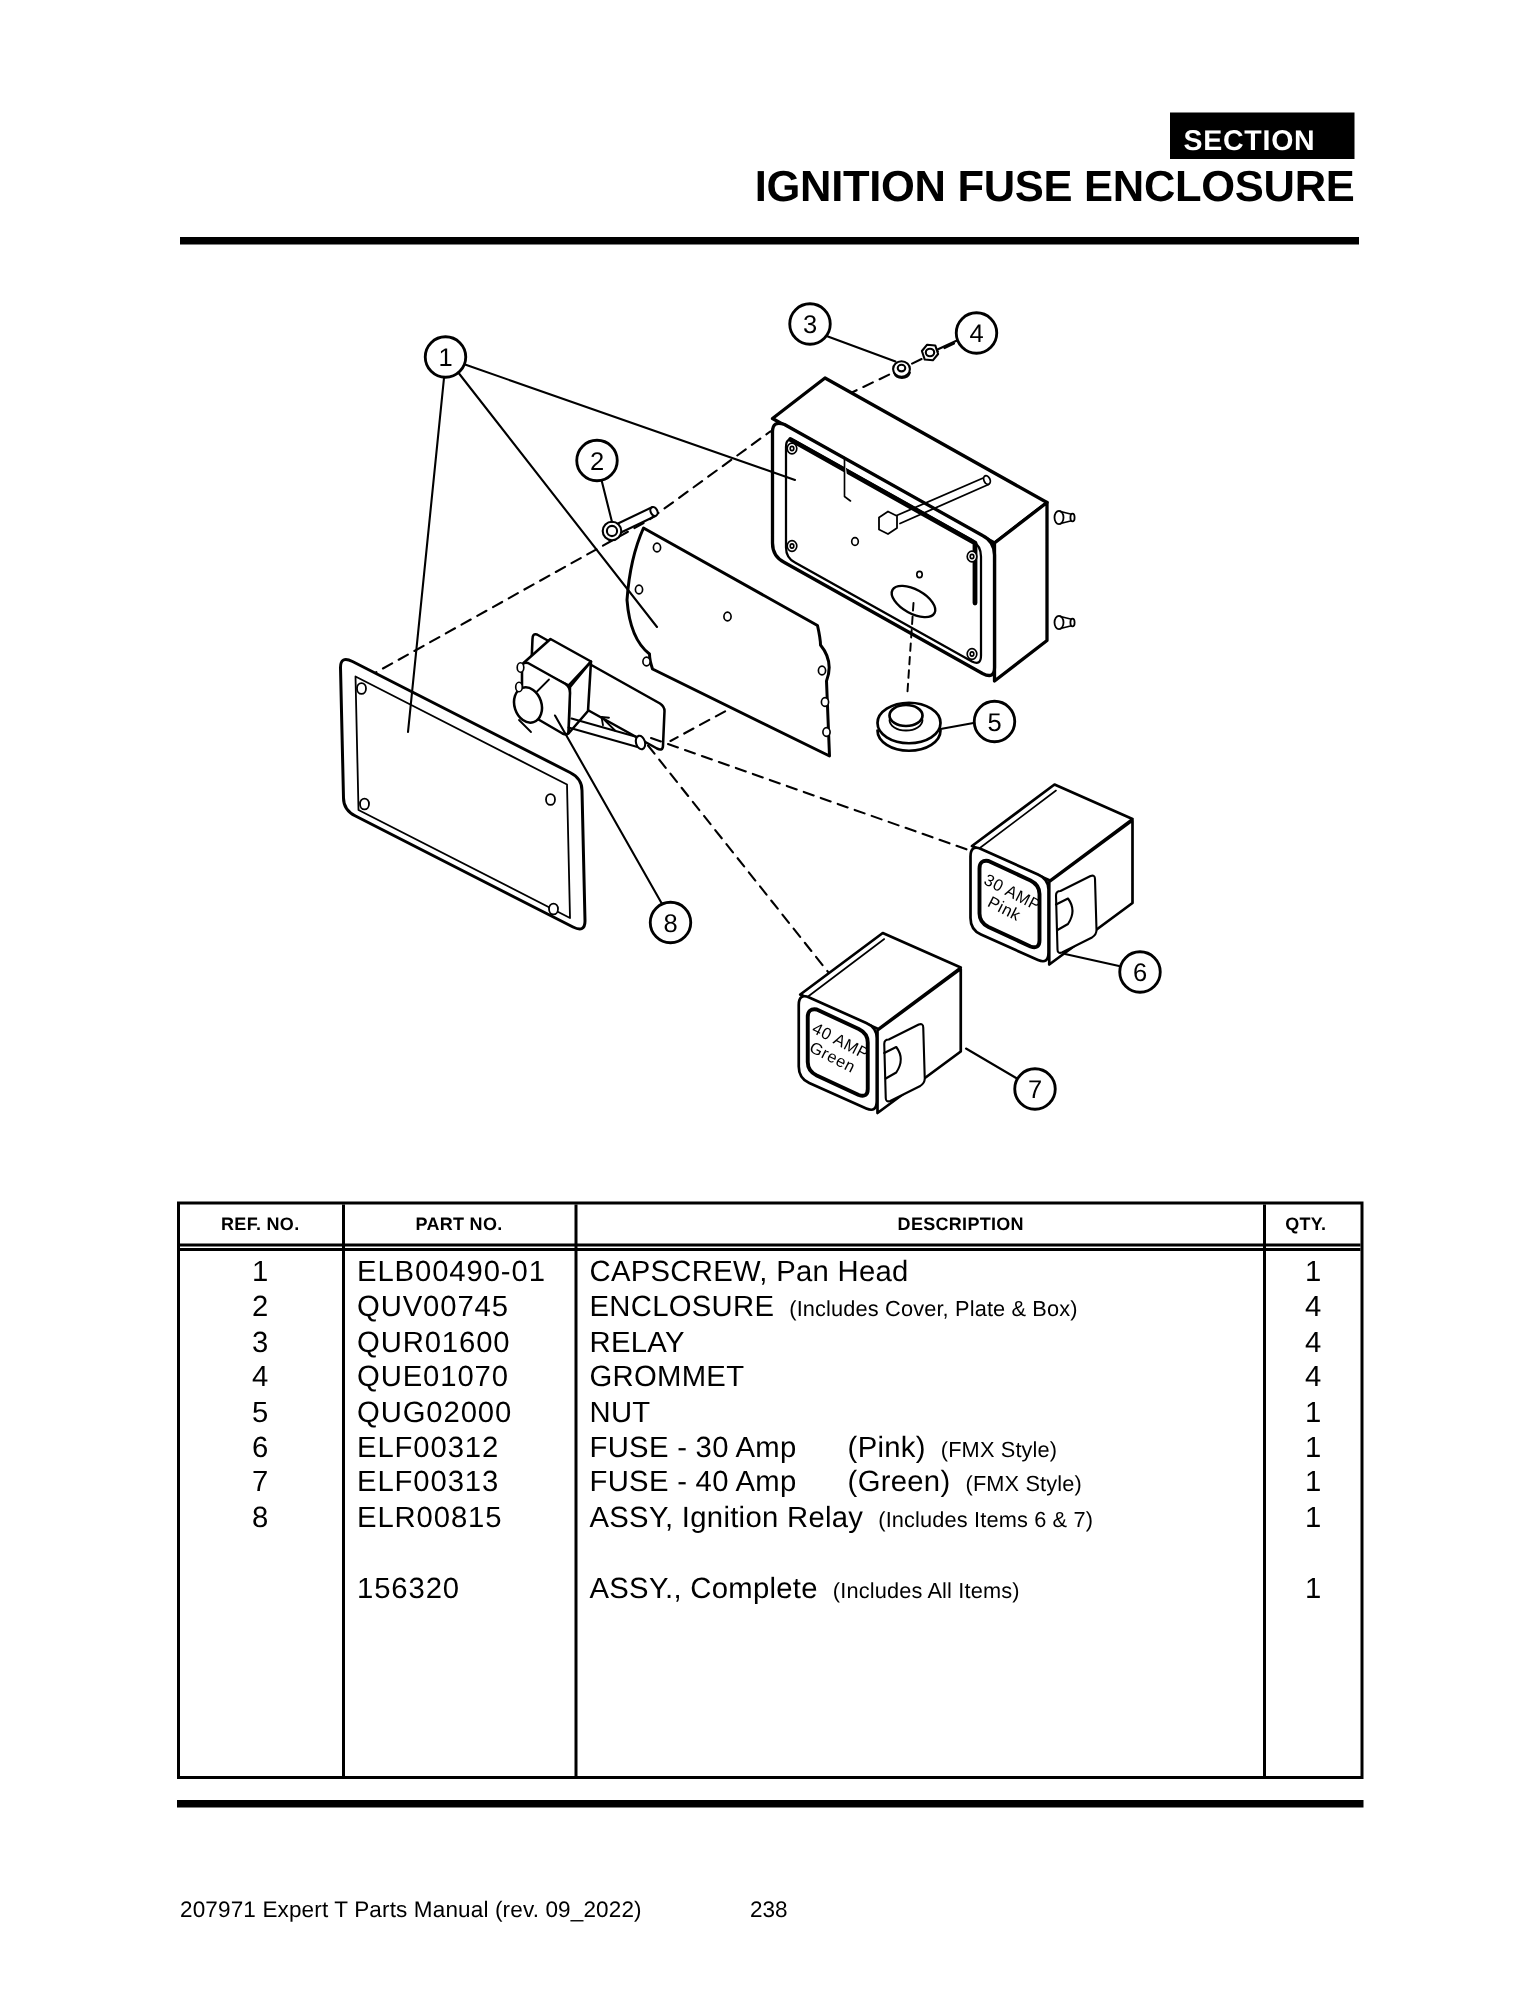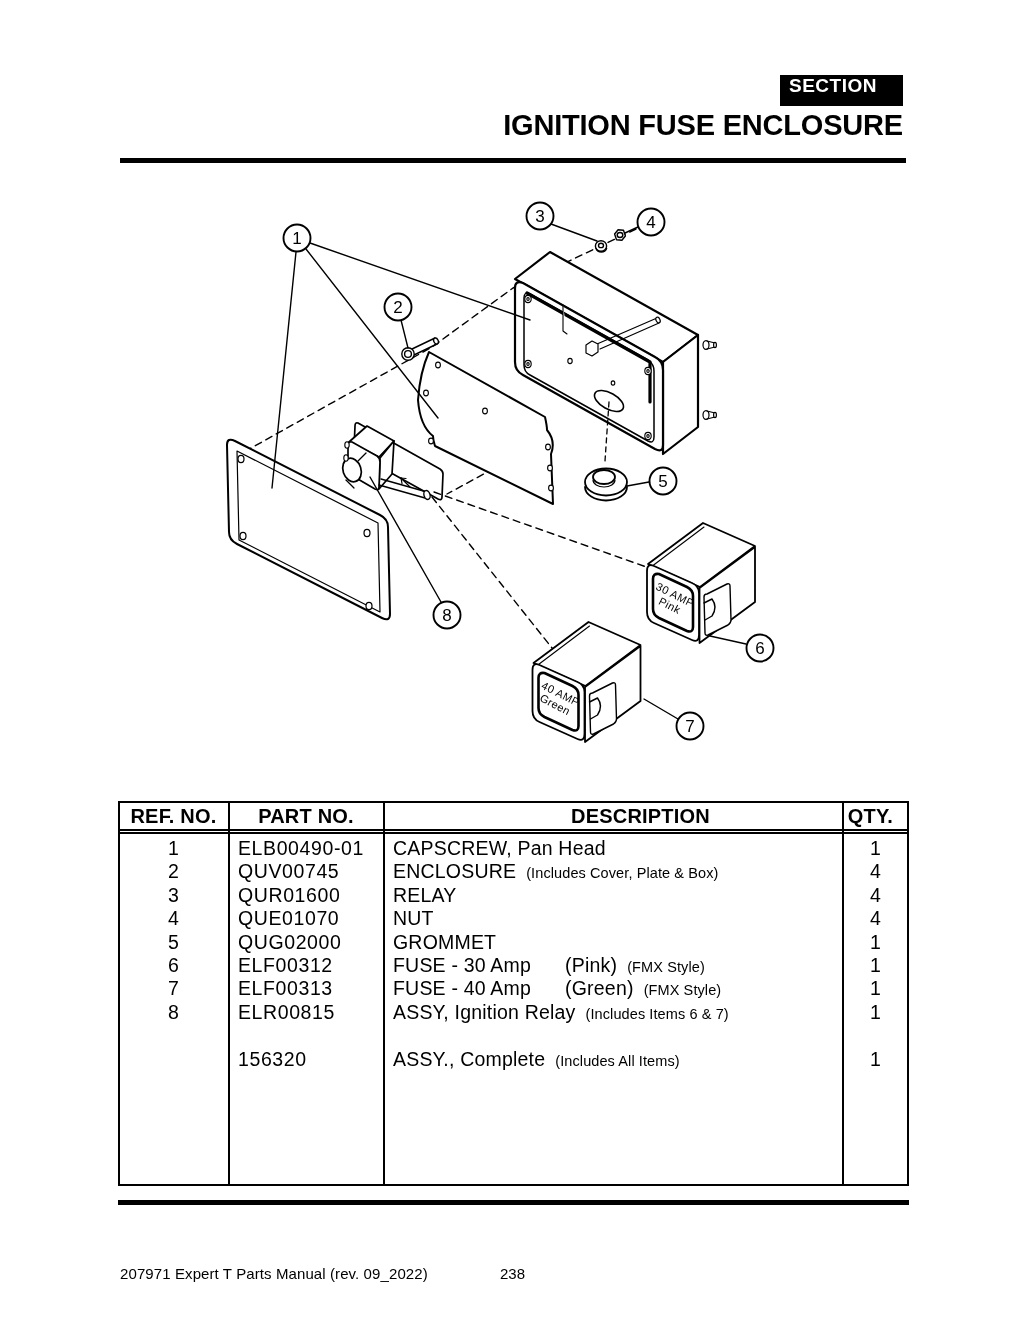--- a/index.html
+++ b/index.html
@@ -5,21 +5,21 @@
   html,body{margin:0;padding:0;}
   body{
     width:1024px;height:1326px;background:#ffffff;position:relative;
     font-family:"Liberation Sans",sans-serif;color:#000;overflow:hidden;
   }
   .abs{position:absolute;}
 
   
   .section-badge{
     left:780px;top:75px;width:123px;height:31px;background:#000;color:#fff;
-    display:flex;align-items:flex-start;justify-content:space-between;
+    display:flex;align-items:flex-end;justify-content:space-between;
     padding:0 8px 0 9px;box-sizing:border-box;
     font-size:19px;font-weight:bold;letter-spacing:0.5px;white-space:pre;gap:28px;
   }
   .page-title{
     right:121px;top:111px;font-size:29px;font-weight:bold;letter-spacing:-0.2px;
     line-height:1;white-space:nowrap;
   }
   .title-rule{left:120px;top:158px;width:786px;height:4.5px;background:#000;}
 
   
@@ -30,21 +30,21 @@
 
   
   .parts-table{
     left:118px;top:801px;width:791px;height:385px;border:2.5px solid #000;
     box-sizing:border-box;background:#fff;
   }
   .tbl-vline{position:absolute;top:0;bottom:0;width:2px;background:#000;}
   .tbl-header{position:absolute;left:0;top:0;width:100%;height:26px;}
   .tbl-header .hcell{
     position:absolute;top:0;height:26px;display:flex;align-items:center;justify-content:center;
-    font-weight:bold;font-size:20px;letter-spacing:0.2px;
+    font-weight:bold;font-size:12px;letter-spacing:0.2px;
   }
   .tbl-dbl{position:absolute;left:0;top:26px;width:100%;height:5px;box-sizing:border-box;
     border-top:2px solid #000;border-bottom:2px solid #000;}
   .tbl-body{position:absolute;left:0;top:31px;right:0;bottom:0;}
   .tcol{position:absolute;top:3px;bottom:0;}
   .col-ref{left:0;width:107px;}
   .col-part{left:110px;width:150px;padding-left:8px;}
   .col-desc{left:264px;width:453px;padding-left:9px;}
   .col-qty{left:724px;width:63px;}
   .ln{height:23.4px;line-height:23.4px;font-size:19.5px;white-space:nowrap;}
@@ -301,22 +301,22 @@
       <div class="ln">QUG02000</div>
       <div class="ln">ELF00312</div>
       <div class="ln">ELF00313</div>
       <div class="ln">ELR00815</div>
       <div class="ln gap-row">156320</div>
     </div>
     <div class="tcol col-desc">
       <div class="ln"><span class="desc-main">CAPSCREW, Pan Head</span></div>
       <div class="ln"><span class="desc-main">ENCLOSURE</span><span class="desc-note">(Includes Cover, Plate &amp; Box)</span></div>
       <div class="ln"><span class="desc-main">RELAY</span></div>
+      <div class="ln"><span class="desc-main">GROMMET</span></div>
       <div class="ln"><span class="desc-main">NUT</span></div>
-      <div class="ln"><span class="desc-main">GROMMET</span></div>
       <div class="ln"><span class="desc-main">FUSE - 30 Amp</span><span class="desc-sub">(Pink)</span><span class="desc-note">(FMX Style)</span></div>
       <div class="ln"><span class="desc-main">FUSE - 40 Amp</span><span class="desc-sub">(Green)</span><span class="desc-note">(FMX Style)</span></div>
       <div class="ln"><span class="desc-main">ASSY, Ignition Relay</span><span class="desc-note">(Includes Items 6 &amp; 7)</span></div>
       <div class="ln gap-row"><span class="desc-main">ASSY., Complete</span><span class="desc-note">(Includes All Items)</span></div>
     </div>
     <div class="tcol col-qty">
       <div class="ln">1</div>
       <div class="ln">4</div>
       <div class="ln">4</div>
       <div class="ln">4</div>

